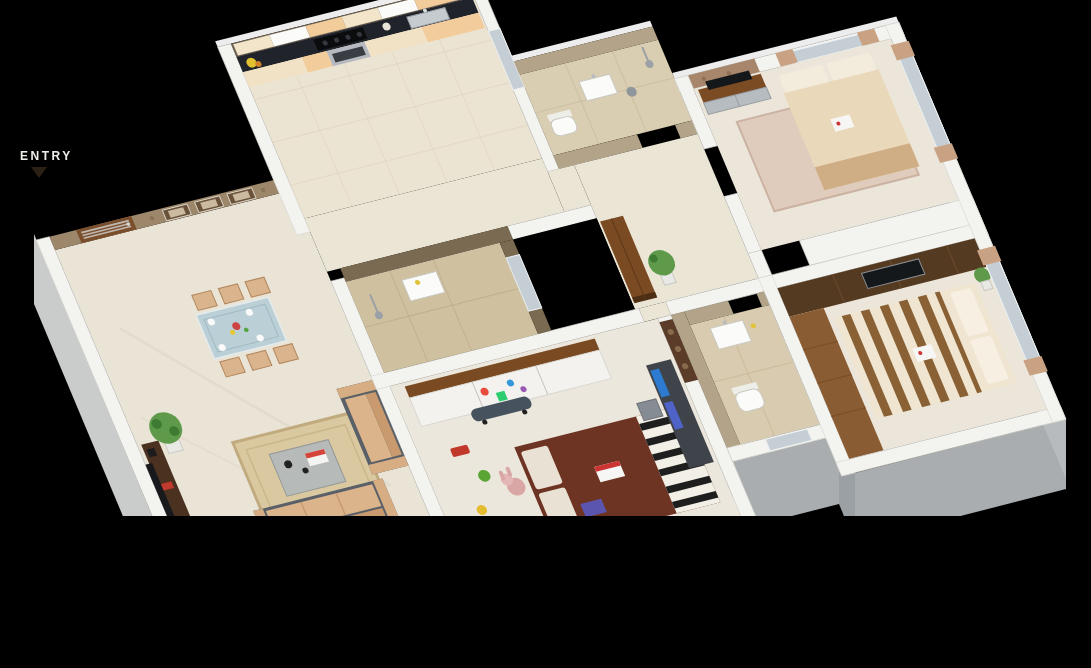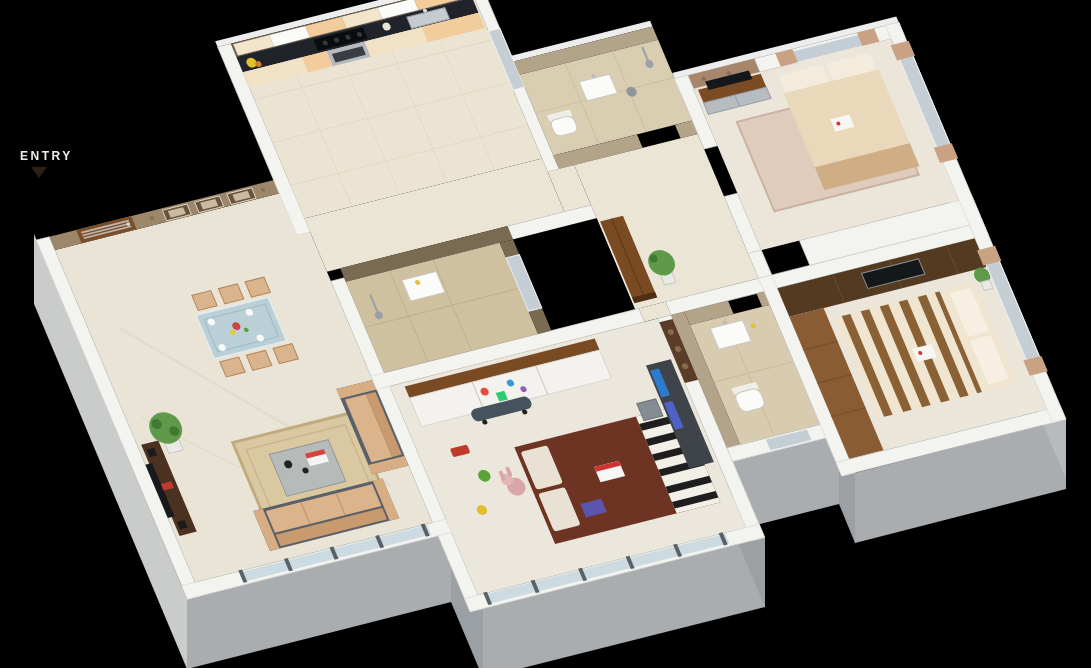--- a/index.html
+++ b/index.html
@@ -1,16 +1,16 @@
 <!DOCTYPE html>
 <html><head>
 <meta charset="utf-8">
 <style>
   html,body{margin:0;padding:0;background:#000;}
-  .stage{position:relative;width:1091px;height:668px;background:#3b82f6;overflow:hidden;
+  .stage{position:relative;width:1091px;height:516px;background:#3b82f6;overflow:hidden;
          font-family:"Liberation Sans", sans-serif;}
   .entry-label{position:absolute;left:20px;top:149px;color:#eeede9;font-size:12px;
                font-weight:bold;letter-spacing:2.5px;}
   .entry-arrow{position:absolute;left:31px;top:167px;width:0;height:0;
                border-left:8px solid transparent;border-right:8px solid transparent;
                border-top:11px solid #2b2014;}
   svg{position:absolute;left:0;top:0;}
 </style>
 </head>
 <body>

